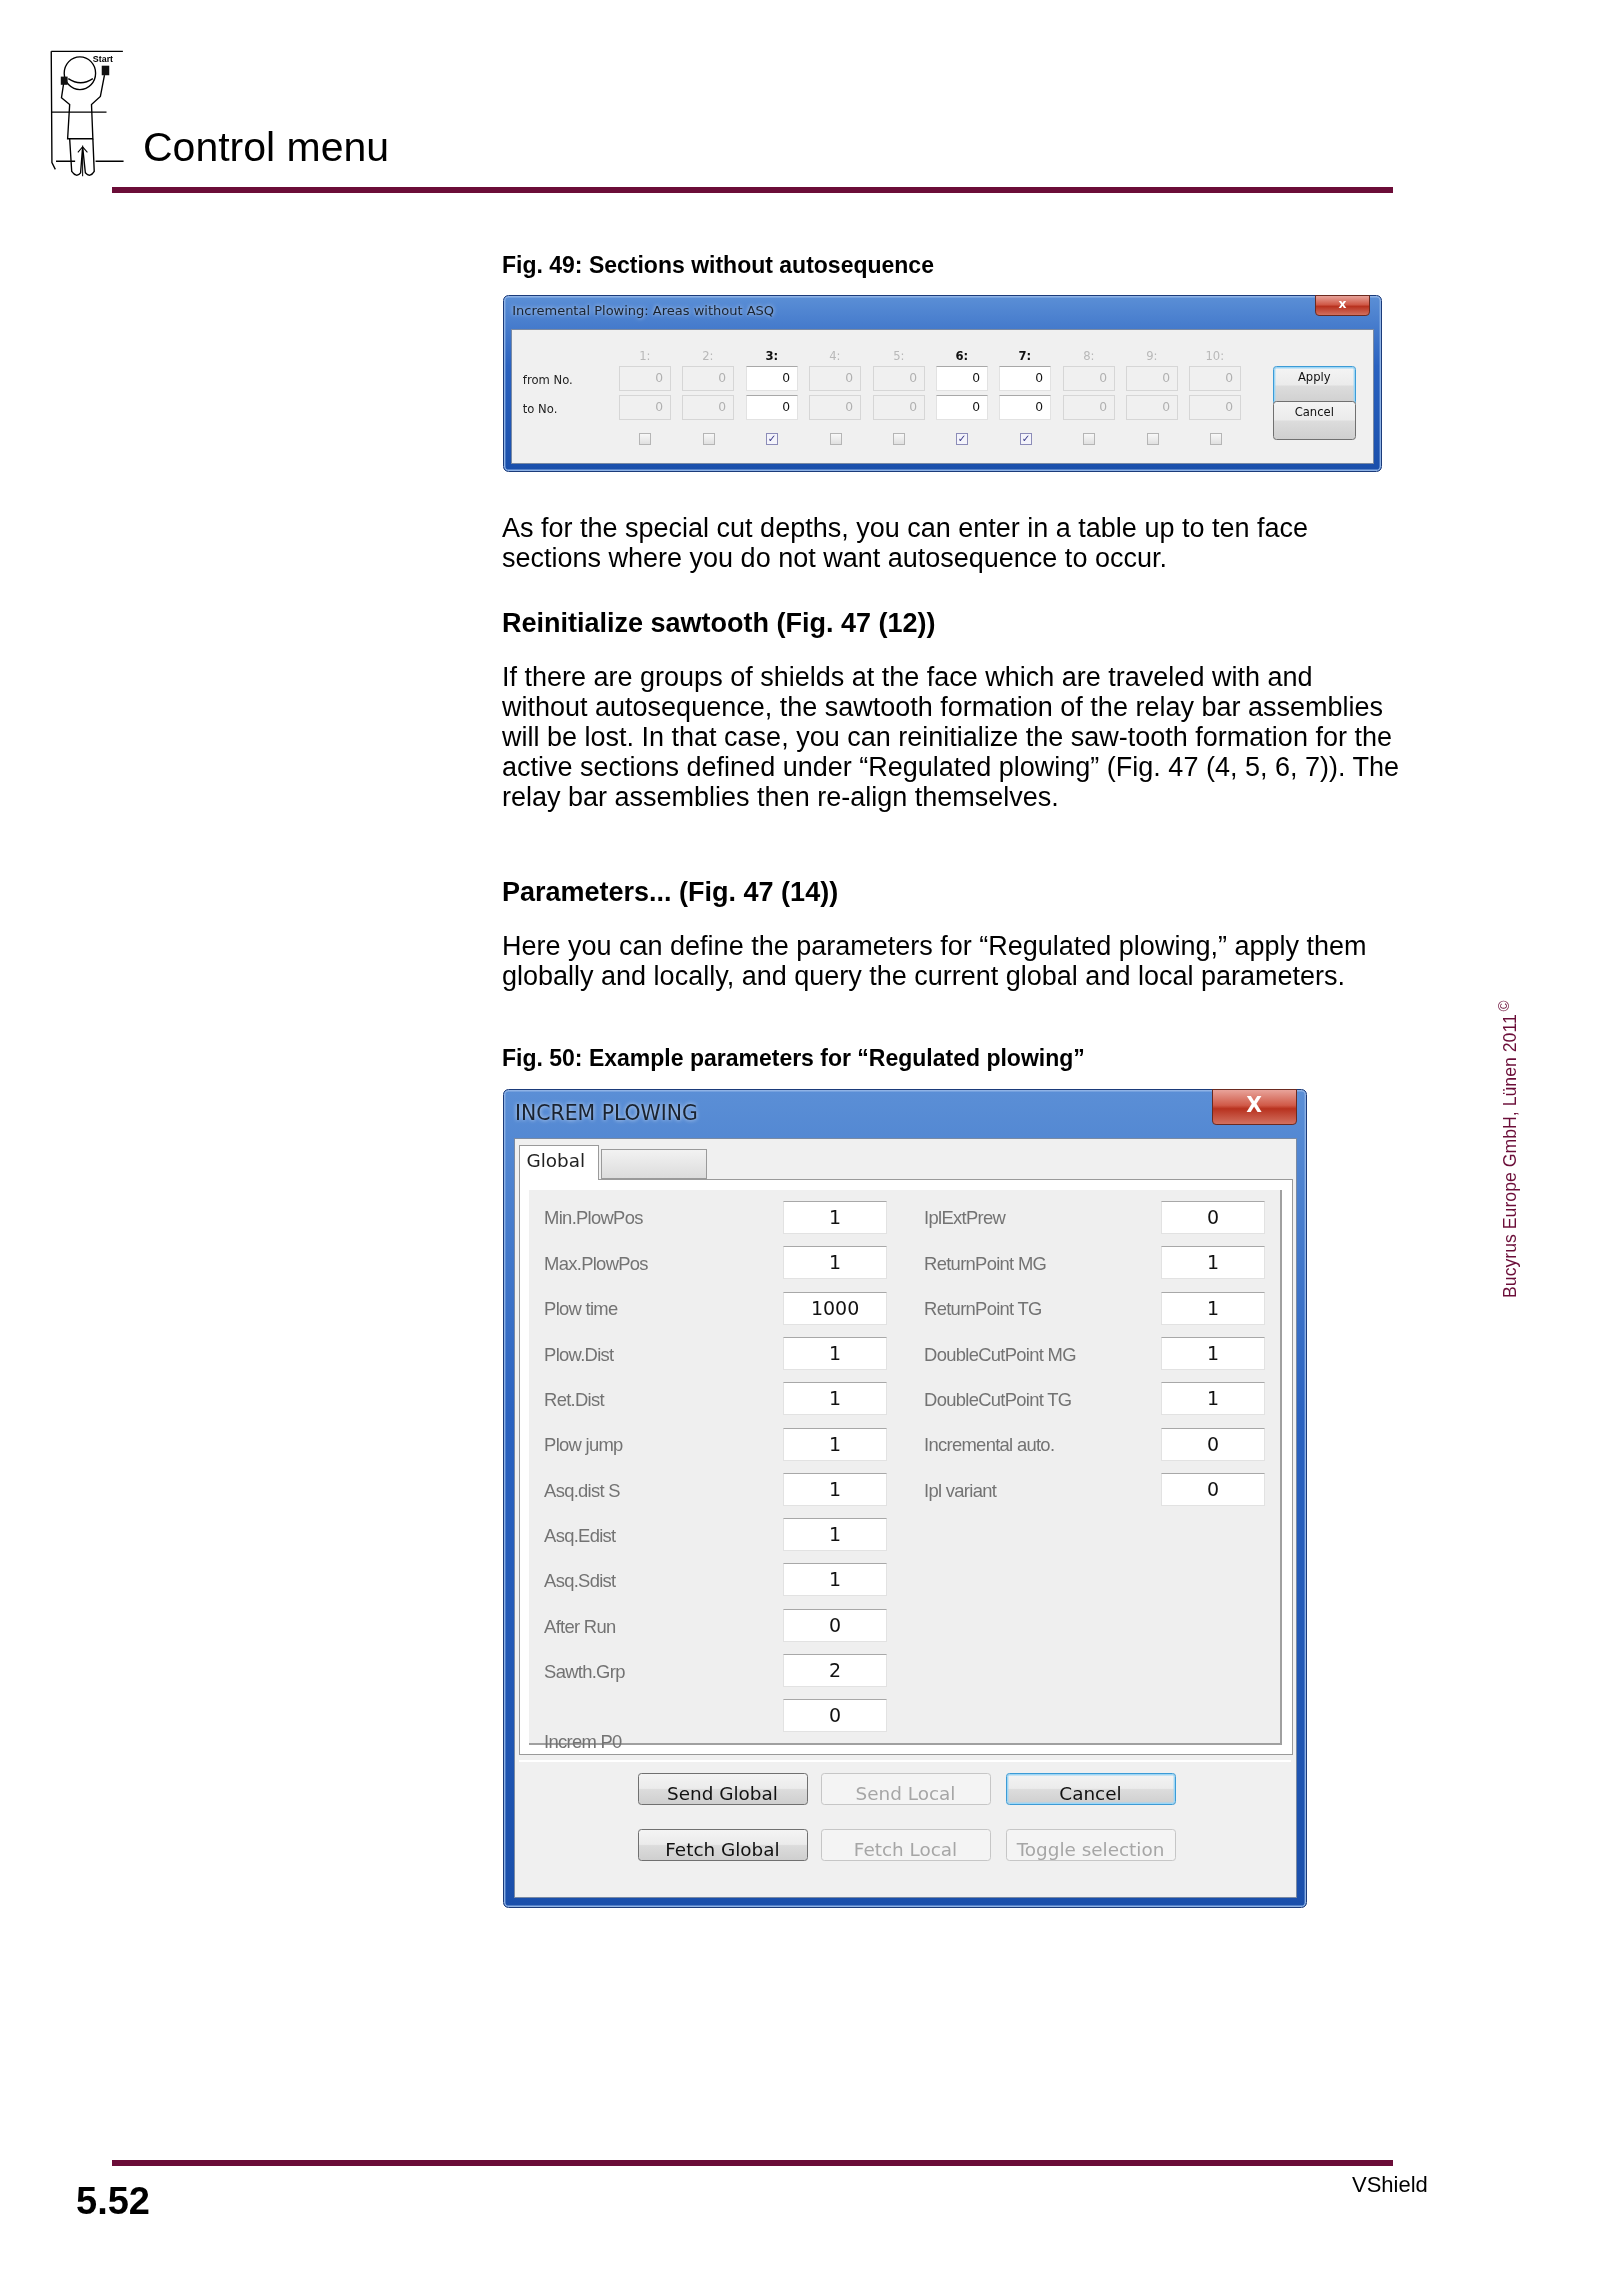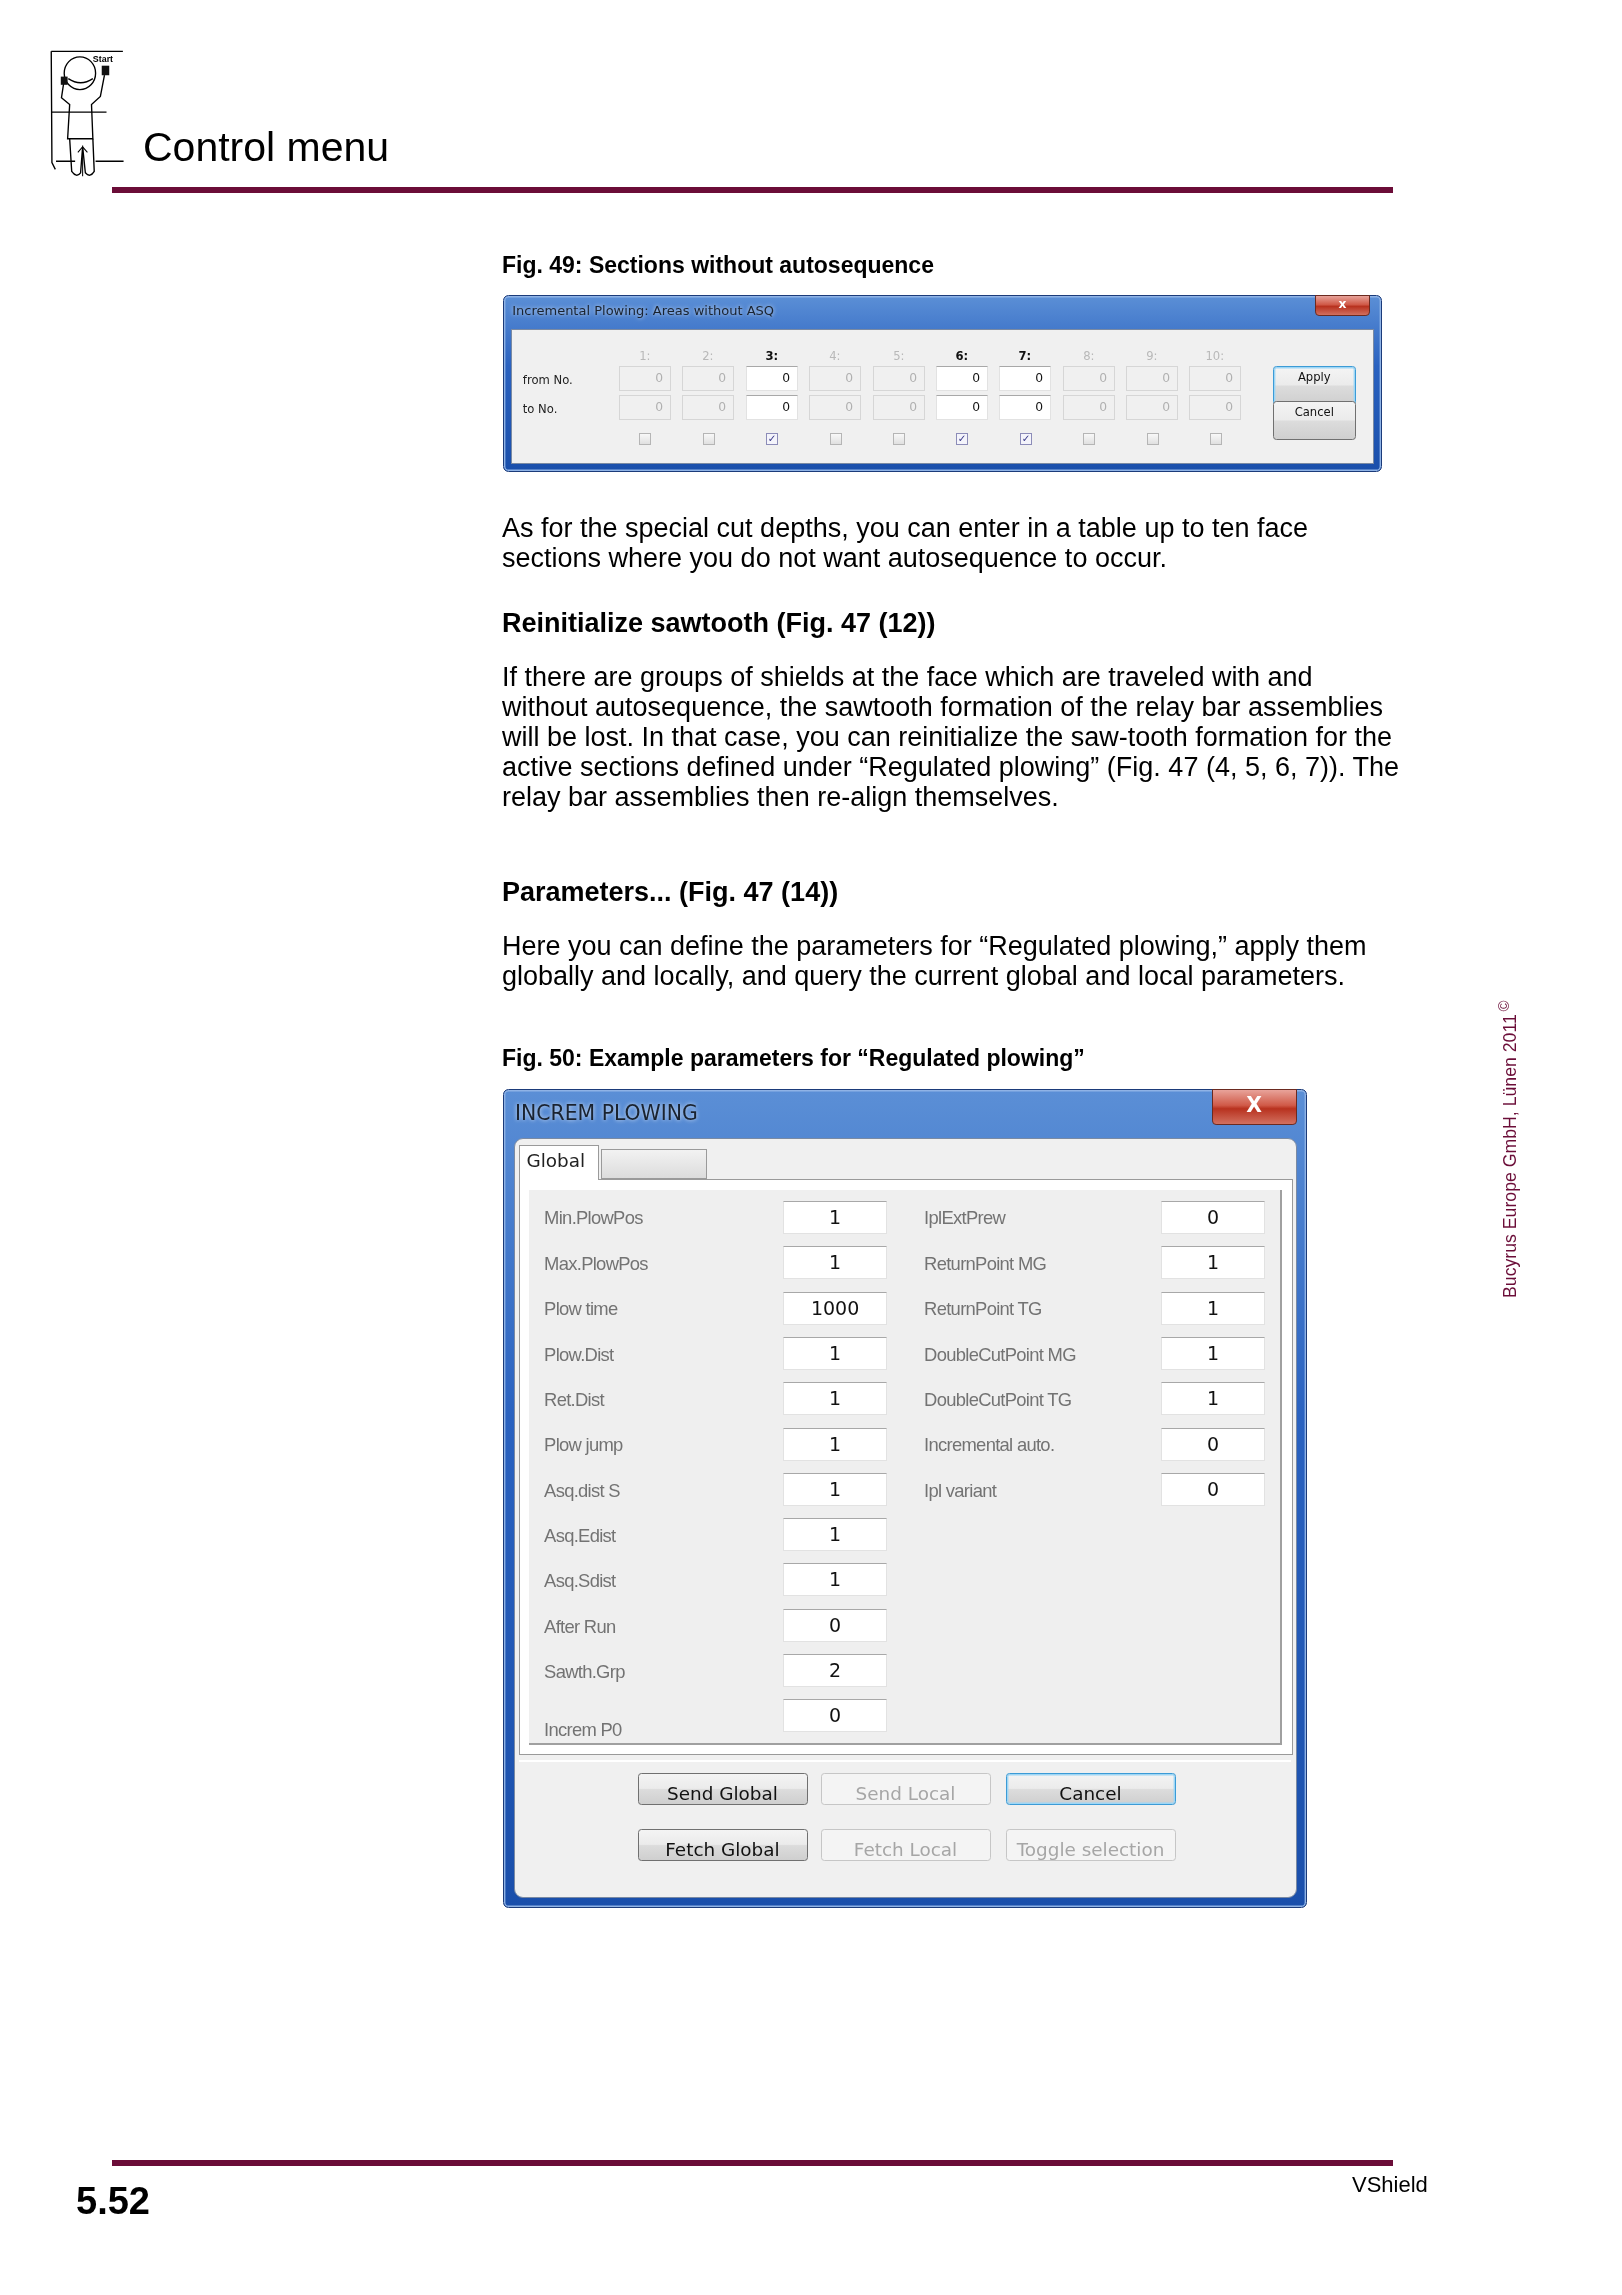--- a/index.html
+++ b/index.html
@@ -100,21 +100,21 @@
     font-size: 10.2px; line-height: 9.5px; text-align: center; color: #3a3a8a; font-family: "DejaVu Sans", sans-serif;
     cursor: pointer;
   }
   .d1-check.checked { border-color: #8c8cb8; background: #f4f4fb; }
   .d1-btn { position: absolute; width: 83px; height: 39px; font-size: 11.6px; line-height: 20.4px; }
 
   
   #dlg2 { left: 503px; top: 1089px; width: 804px; height: 819px; box-sizing: border-box; }
   #dlg2 .win-title { position: absolute; left: 11px; top: 11px; font-size: 20.4px; }
   #dlg2 .win-close { position: absolute; right: 9.5px; top: -1.4px; width: 83px; height: 34px; font-size: 20.4px; line-height: 31px; }
-  #dlg2 .win-client { position: absolute; left: 9.5px; top: 48px; right: 9.5px; bottom: 9.5px; border-radius: 9px; }
+  #dlg2 .win-client { position: absolute; left: 9.5px; top: 48px; right: 9.5px; bottom: 9.5px; }
   .tab {
     position: absolute; box-sizing: border-box; font-family: "DejaVu Sans", sans-serif; font-size: 18.4px;
     color: #222; white-space: nowrap; cursor: pointer;
   }
   .tab.active { background: #fff; border: 0.7px solid #9a9a9a; border-bottom: none; z-index: 2; }
   .tab.inactive { background: linear-gradient(180deg,#f2f2f2,#dcdcdc); border: 1.4px solid #9a9a9a; }
   .tab-panel { position: absolute; background: #fff; border: 0.7px solid #9a9a9a; box-sizing: border-box; }
   .tab-panel-inner { position: absolute; left: 9.5px; top: 9.5px; right: 9.5px; bottom: 9.5px; background: #efefef; border-right: 2px solid #a0a0a0; border-bottom: 2px solid #a0a0a0; }
   .p-label { position: absolute; font-size: 18.4px; font-family: "Liberation Sans", sans-serif; color: #737373; letter-spacing: -0.7px; white-space: nowrap; }
   .p-field { position: absolute; width: 104px; height: 33px; text-align: center; font-size: 19px; line-height: 30px; }
@@ -237,21 +237,21 @@
             <div class="p-label" style="left: 15px; top: 290px;">Asq.dist S</div>
             <div class="tb-field p-field" style="left: 254px; top: 283px;">1</div>
             <div class="p-label" style="left: 15px; top: 335px;">Asq.Edist</div>
             <div class="tb-field p-field" style="left: 254px; top: 328px;">1</div>
             <div class="p-label" style="left: 15px; top: 380px;">Asq.Sdist</div>
             <div class="tb-field p-field" style="left: 254px; top: 373px;">1</div>
             <div class="p-label" style="left: 15px; top: 426px;">After Run</div>
             <div class="tb-field p-field" style="left: 254px; top: 419px;">0</div>
             <div class="p-label" style="left: 15px; top: 471px;">Sawth.Grp</div>
             <div class="tb-field p-field" style="left: 254px; top: 464px;">2</div>
-            <div class="p-label" style="left: 15px; top: 529px;">Increm P0</div>
+            <div class="p-label" style="left: 15px; top: 541px;">Increm P0</div>
             <div class="tb-field p-field" style="left: 254px; top: 509px;">0</div>
           </div>
         <div id="right-params">
             <div class="p-label" style="left: 395px; top: 17.7px;">IplExtPrew</div>
             <div class="tb-field p-field" style="left: 632px; top: 11px;">0</div>
             <div class="p-label" style="left: 395px; top: 63px;">ReturnPoint MG</div>
             <div class="tb-field p-field" style="left: 632px; top: 56px;">1</div>
             <div class="p-label" style="left: 395px; top: 108px;">ReturnPoint TG</div>
             <div class="tb-field p-field" style="left: 632px; top: 102px;">1</div>
             <div class="p-label" style="left: 395px; top: 154px;">DoubleCutPoint MG</div>

